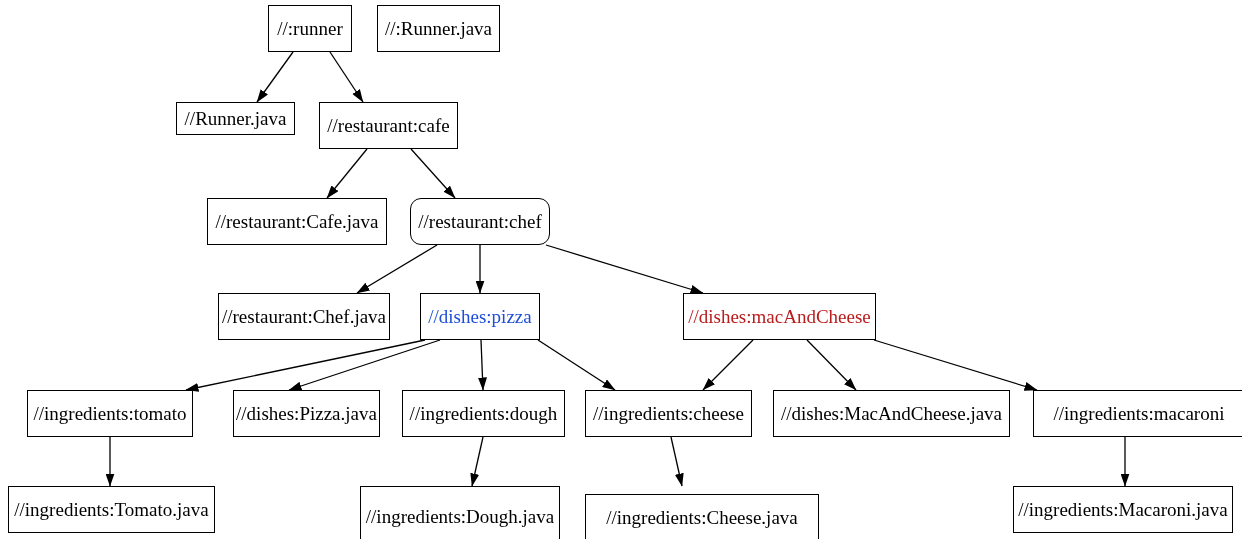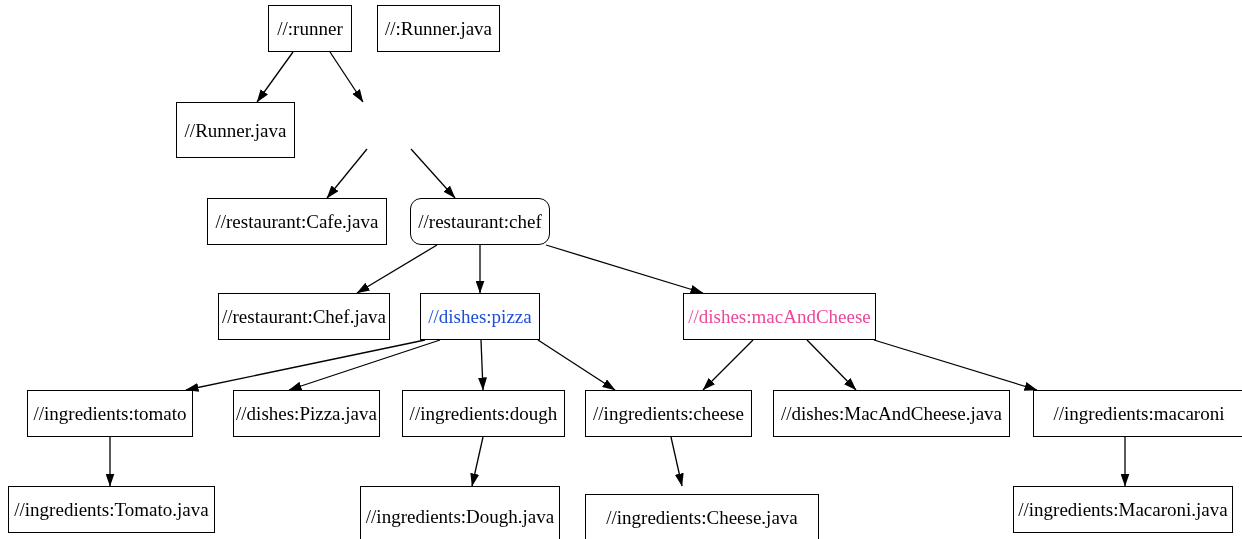--- a/index.html
+++ b/index.html
@@ -67,37 +67,40 @@
       <line x1="483" y1="437" x2="472" y2="486" stroke="#000000" stroke-width="1.3" marker-end="url(#arrowhead)"></line>
       <line x1="671" y1="437" x2="682" y2="486" stroke="#000000" stroke-width="1.3" marker-end="url(#arrowhead)"></line>
       <line x1="1125" y1="437" x2="1125" y2="486" stroke="#000000" stroke-width="1.3" marker-end="url(#arrowhead)"></line>
     </svg>
 <div class="node" style="left: 268px; top: 5px; width: 84px; height: 47px; background: rgb(255, 255, 255); border-color: rgb(0, 0, 0);">
     <span class="node-label" style="color: rgb(0, 0, 0);">//:runner</span>
   </div>
     <div class="node" style="left: 377px; top: 5px; width: 123px; height: 47px; background: rgb(255, 255, 255); border-color: rgb(0, 0, 0);">
     <span class="node-label" style="color: rgb(0, 0, 0);">//:Runner.java</span>
   </div>
-    <div class="node" style="left: 176px; top: 102px; width: 119px; height: 56px; background: rgb(255, 255, 255); border-color: rgb(0, 0, 0);">
+    <div class="node" style="left: 176px; top: 102px; width: 119px; height: 33px; background: rgb(255, 255, 255); border-color: rgb(0, 0, 0);">
     <span class="node-label" style="color: rgb(0, 0, 0);">//Runner.java</span>
+  </div>
+    <div class="node" style="left: 319px; top: 102px; width: 139px; height: 47px; background: rgb(255, 255, 255); border-color: rgb(0, 0, 0);">
+    <span class="node-label" style="color: rgb(0, 0, 0);">//restaurant:cafe</span>
   </div>
     <div class="node" style="left: 207px; top: 198px; width: 180px; height: 47px; background: rgb(255, 255, 255); border-color: rgb(0, 0, 0);">
     <span class="node-label" style="color: rgb(0, 0, 0);">//restaurant:Cafe.java</span>
   </div>
     <div class="node" style="left: 410px; top: 198px; width: 140px; height: 47px; background: rgb(255, 255, 255); border-color: rgb(0, 0, 0); border-radius: 11px;">
     <span class="node-label" style="color: rgb(0, 0, 0);">//restaurant:chef</span>
   </div>
     <div class="node" style="left: 218px; top: 293px; width: 172px; height: 47px; background: rgb(255, 255, 255); border-color: rgb(0, 0, 0);">
     <span class="node-label" style="color: rgb(0, 0, 0);">//restaurant:Chef.java</span>
   </div>
     <div class="node" style="left: 420px; top: 293px; width: 120px; height: 47px; background: rgb(255, 255, 255); border-color: rgb(0, 0, 0);">
     <span class="node-label" style="color: #1d4ed8;">//dishes:pizza</span>
   </div>
     <div class="node" style="left: 683px; top: 293px; width: 193px; height: 47px; background: rgb(255, 255, 255); border-color: rgb(0, 0, 0);">
-    <span class="node-label" style="color: #ec4899;">//dishes:macAndCheese</span>
+    <span class="node-label" style="color: #b91c1c;">//dishes:macAndCheese</span>
   </div>
     <div class="node" style="left: 27px; top: 390px; width: 166px; height: 47px; background: rgb(255, 255, 255); border-color: rgb(0, 0, 0);">
     <span class="node-label" style="color: rgb(0, 0, 0);">//ingredients:tomato</span>
   </div>
     <div class="node" style="left: 233px; top: 390px; width: 147px; height: 47px; background: rgb(255, 255, 255); border-color: rgb(0, 0, 0);">
     <span class="node-label" style="color: rgb(0, 0, 0);">//dishes:Pizza.java</span>
   </div>
     <div class="node" style="left: 402px; top: 390px; width: 163px; height: 47px; background: rgb(255, 255, 255); border-color: rgb(0, 0, 0);">
     <span class="node-label" style="color: rgb(0, 0, 0);">//ingredients:dough</span>
   </div>

